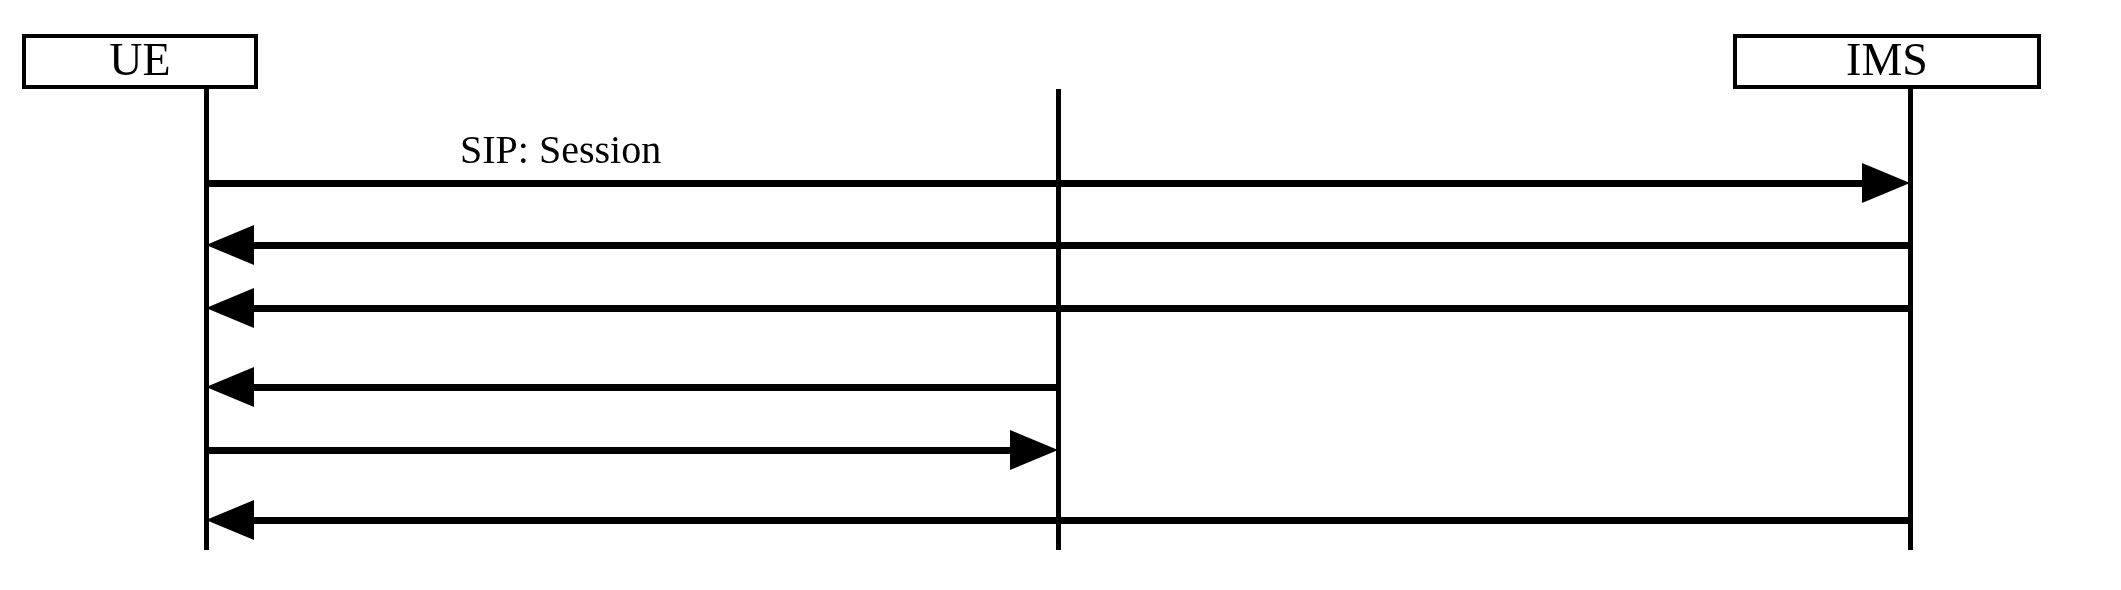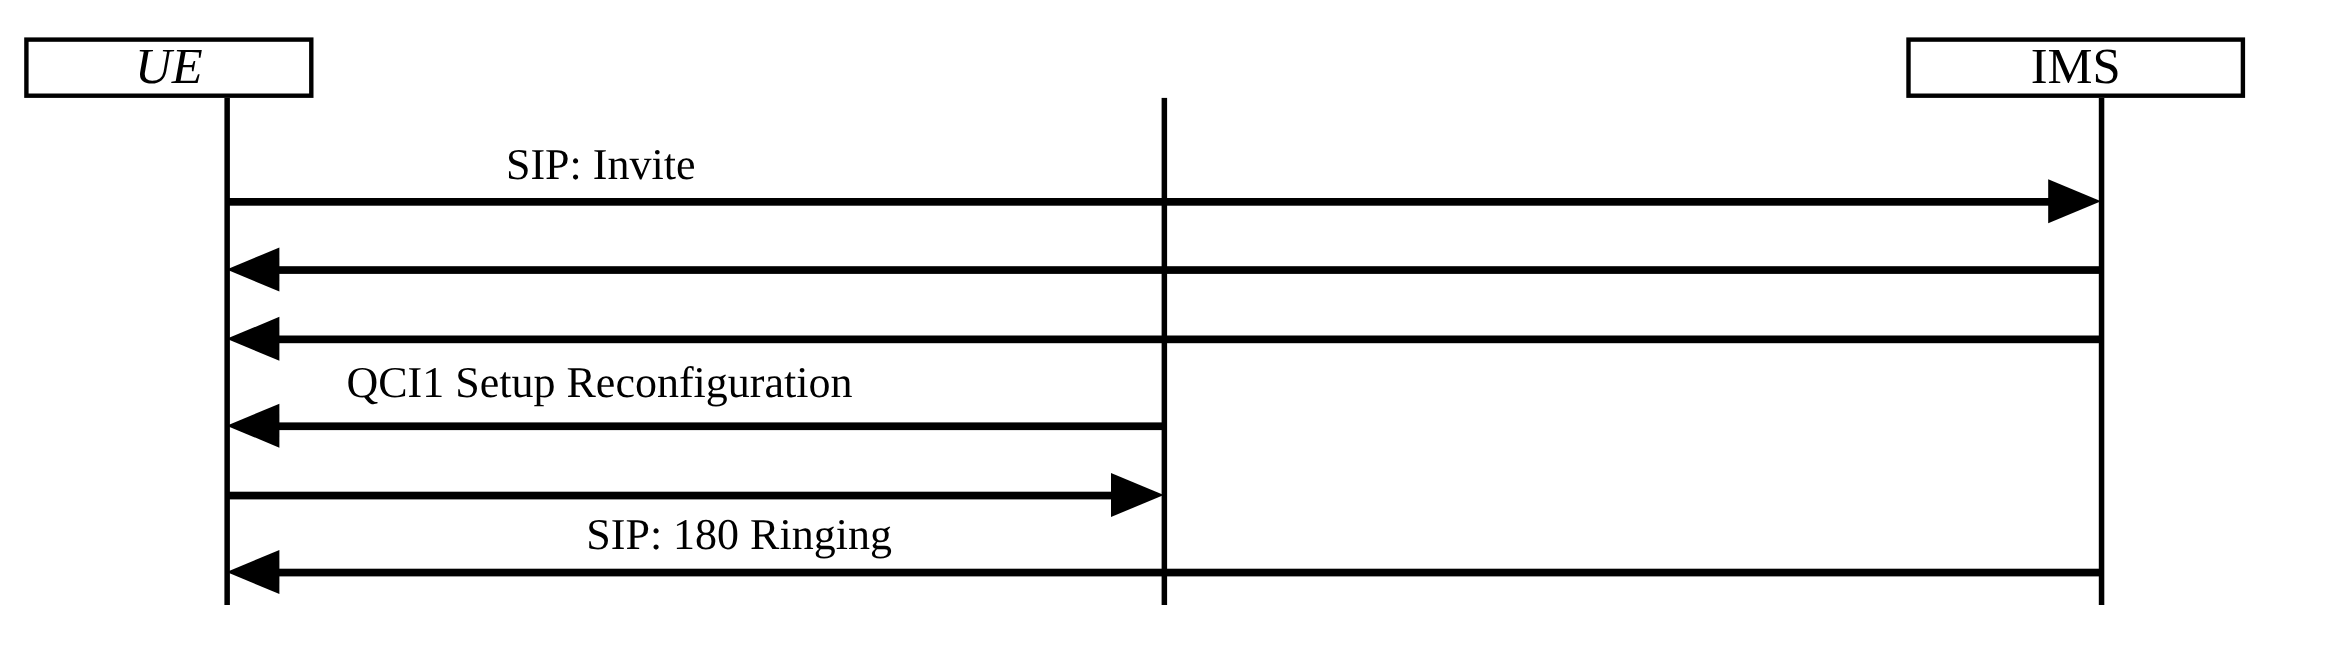--- a/index.html
+++ b/index.html
@@ -65,36 +65,34 @@
     white-space: nowrap;
     font-family: "Liberation Serif", "DejaVu Serif", serif;
     line-height: 1;
   }
 </style>
 </head>
 <body>
 
 <div id="diagram-root">
     <div class="lifeline-line" style="left: 204px; top: 89px; height: 461px;"></div>
-    <div class="lifeline-box" style="left: 22px; top: 34px; width: 263px; height: 55px; font-style: italic;">
+    <div class="lifeline-box" style="left: 22px; top: 34px; width: 236px; height: 55px;">
       <span class="box-label">UE</span>
     </div>
     <div class="lifeline-line" style="left: 1056px; top: 89px; height: 461px;"></div>
     <div class="lifeline-line" style="left: 1908px; top: 89px; height: 461px;"></div>
     <div class="lifeline-box" style="left: 1733px; top: 34px; width: 308px; height: 55px;">
       <span class="box-label">IMS</span>
     </div>
     <div class="msg-arrow" style="top: 180px; left: 206px; width: 1660px;"></div>
     <div class="arrowhead right" style="top: 163px; left: 1862px;"></div>
-    <div class="msg-label" style="left: 460px; top: 130px; font-size: 40px;">SIP: Invite</div>
+    <div class="msg-label" style="left: 460px; top: 130px; font-size: 40px;">SIP: Session</div>
     <div class="msg-arrow" style="top: 242px; left: 250px; width: 1660px;"></div>
     <div class="arrowhead left" style="top: 225px; left: 206px;"></div>
     <div class="msg-arrow" style="top: 305px; left: 250px; width: 1660px;"></div>
     <div class="arrowhead left" style="top: 288px; left: 206px;"></div>
     <div class="msg-arrow" style="top: 384px; left: 250px; width: 808px;"></div>
     <div class="arrowhead left" style="top: 367px; left: 206px;"></div>
-    <div class="msg-label" style="left: 315px; top: 328px; font-size: 40px;">QCI1 Setup Reconfiguration</div>
     <div class="msg-arrow" style="top: 447px; left: 206px; width: 808px;"></div>
     <div class="arrowhead right" style="top: 430px; left: 1010px;"></div>
     <div class="msg-arrow" style="top: 517px; left: 250px; width: 1660px;"></div>
     <div class="arrowhead left" style="top: 500px; left: 206px;"></div>
-    <div class="msg-label" style="left: 533px; top: 466px; font-size: 40px;">SIP: 180 Ringing</div>
   </div>
 
 </body></html>

